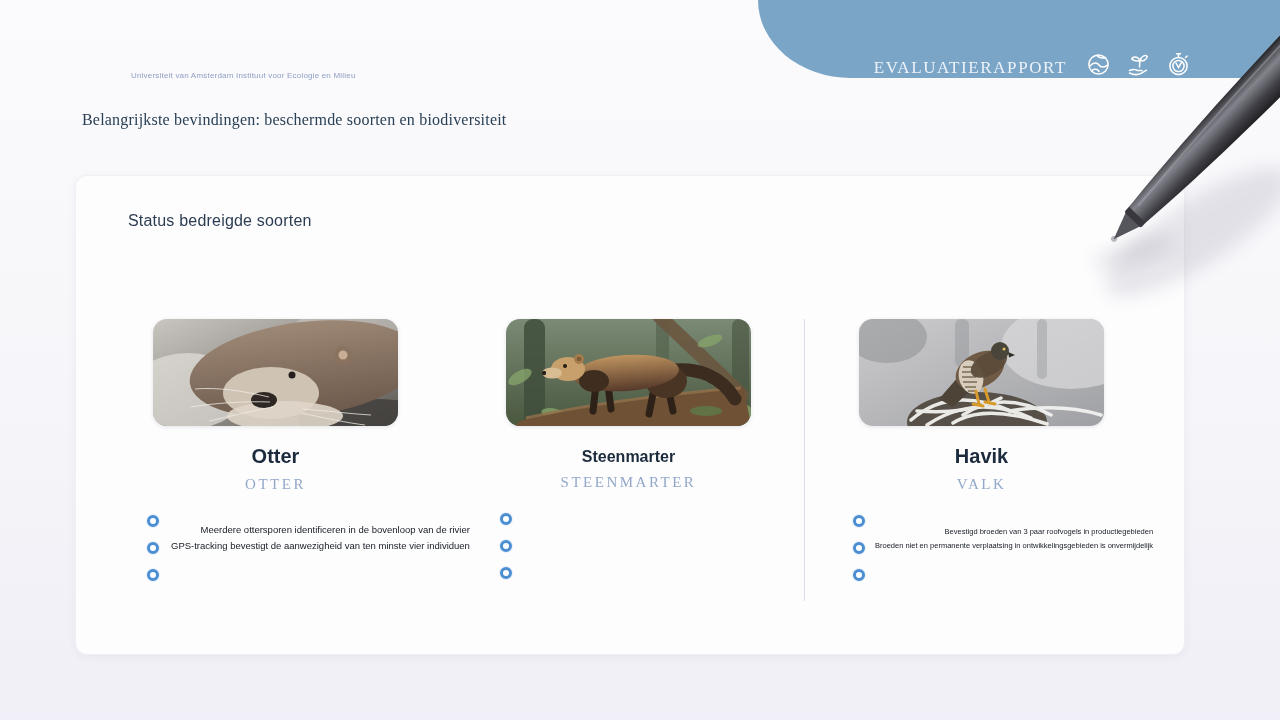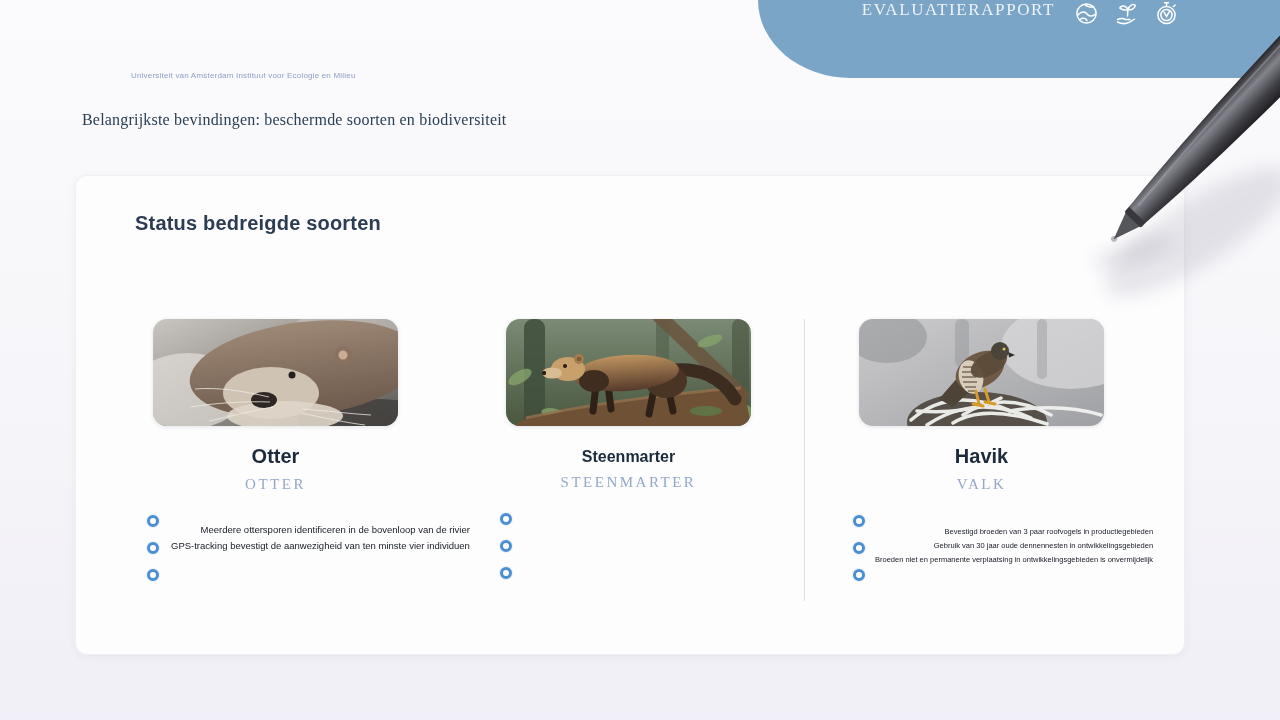--- a/index.html
+++ b/index.html
@@ -11,22 +11,22 @@
   }
 
   
   .banner {
     position:absolute; top:0; right:0; width:522px; height:78px;
     background:#7ba5c7;
     border-bottom-left-radius:95px 80px;
     z-index:2;
   }
   .banner-inner {
-    position:absolute; right:100px; top:0; height:100%;
-    display:flex; align-items:flex-start; gap:18px;
+    position:absolute; right:88px; top:0; height:100%;
+    display:flex; align-items:flex-end; gap:18px;
   }
   .banner-title {
     font-family:"Liberation Serif", serif;
     color:#eef3f8; font-size:17px; letter-spacing:1.6px;
     white-space:nowrap;
   }
   .banner-icons { display:flex; align-items:center; gap:13px; }
   .banner-icons svg { display:block; }
 
   
@@ -46,21 +46,21 @@
 
   
   .panel {
     position:absolute; left:75px; top:175px; width:1110px; height:480px;
     background:#fdfdfe; border:1px solid #f0f0f4; border-radius:12px;
     box-shadow:0 2px 10px rgba(25,35,65,.05);
     z-index:3;
   }
   .panel-heading {
     position:absolute; left:52px; top:36px;
-    font-size:20px; font-weight:bold; color:#2c3c52; letter-spacing:.2px;margin-left:7px;
+    font-size:16px; font-weight:normal; color:#2c3c52; letter-spacing:.2px;
   }
   .columns { position:absolute; left:23px; top:143px; display:flex; }
   .divider {
     position:absolute; left:728px; top:143px; width:1px; height:282px;
     background:#dbe0e8;
   }
 
   .species-card { width:353px; display:flex; flex-direction:column; align-items:center; }
   .photo {
     width:245px; height:107px; border-radius:14px; overflow:hidden;
@@ -314,20 +314,19 @@
       <div class="sp-title">Havik</div>
       <div class="sp-subtitle">VALK</div>
       <div class="bullets s3">
         <div class="rings">
           <span class="ring"></span>
           <span class="ring"></span>
           <span class="ring"></span>
         </div>
         <div class="texts">
           <div class="bullet-text">Bevestigd broeden van 3 paar roofvogels in productiegebieden</div>
-          <div class="bullet-text">Gebruik van 30 jaar oude dennennesten in ontwikkelingsgebieden</div>
           <div class="bullet-text">Broeden niet en permanente verplaatsing in ontwikkelingsgebieden is onvermijdelijk</div>
         </div>
       </div>
     </div>
 
   </div>
 </div>
 
 </body></html>

